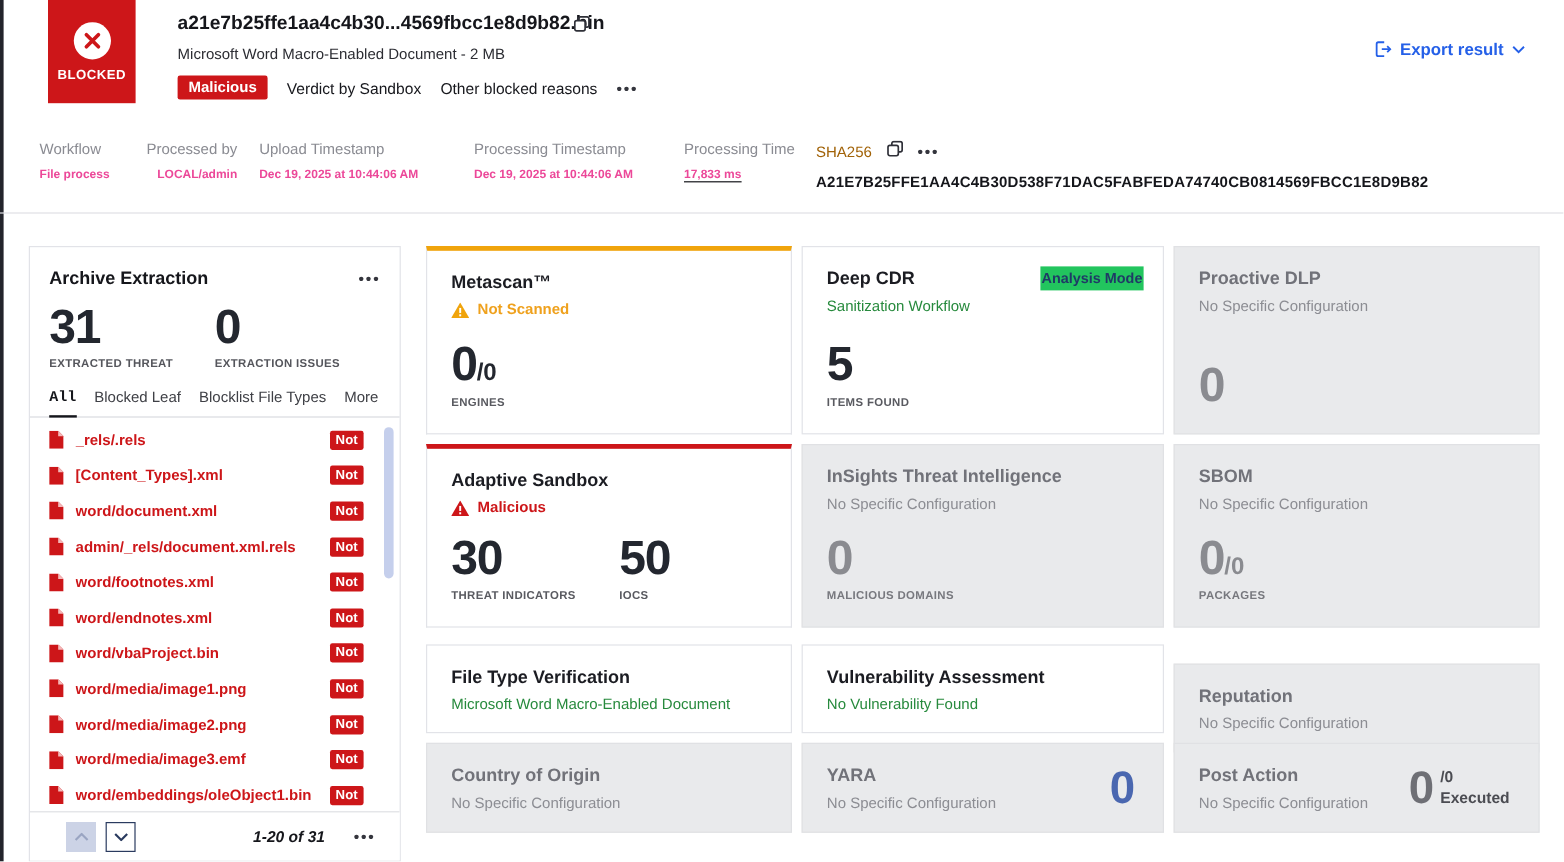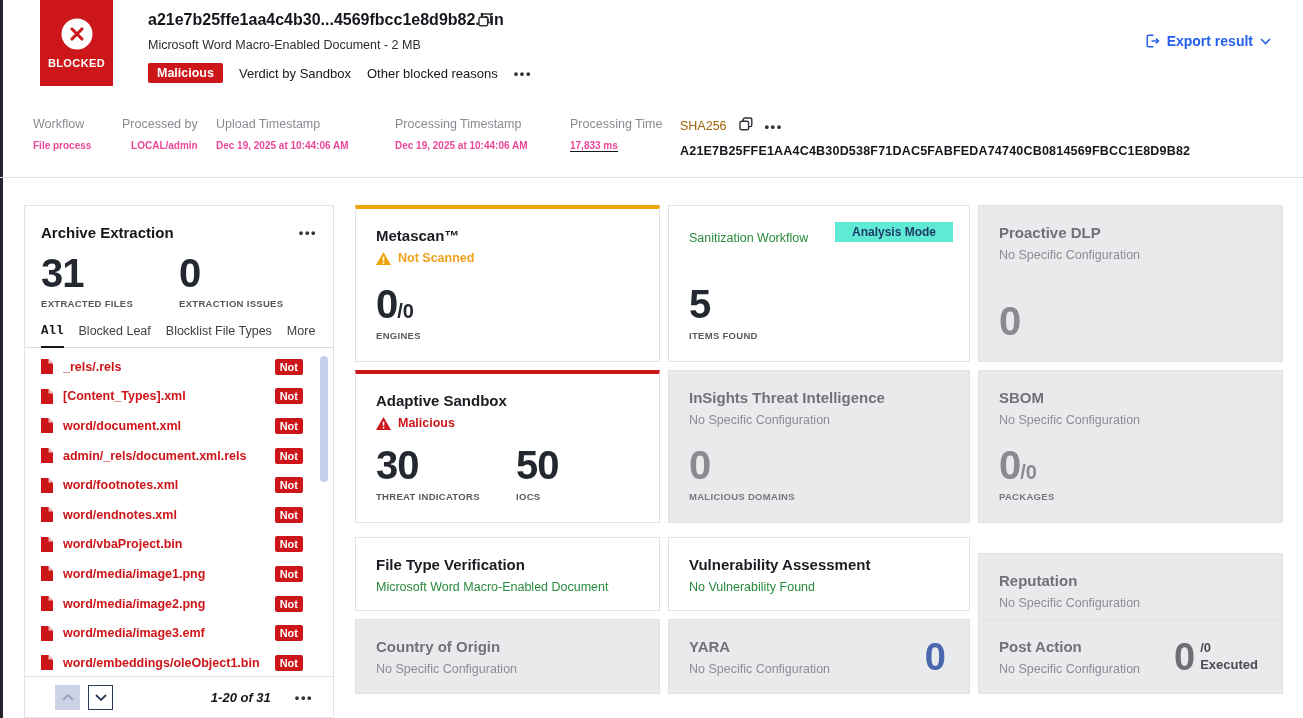--- a/index.html
+++ b/index.html
@@ -76,22 +76,22 @@
   .st-success { color:#278a3d; }
   .st-muted { color:#8c8d93; }
   .stat { position:absolute; left:20px; bottom:20px; }
   .stat-2 { left:160px; }
   .stat-num { line-height:1; }
   .big-num { font-size:40px; font-weight:700; color:#23272f; letter-spacing:-1px; }
   .num-suffix { font-size:20px; font-weight:700; color:#23272f; }
   .card.disabled .big-num, .card.disabled .num-suffix { color:#8a8b90; }
   .stat-label { font-size:9.5px; font-weight:700; color:#595a60; letter-spacing:.3px; margin-top:6px; }
   .card.disabled .stat-label { color:#77787e; }
-  .analysis-badge { position:absolute; top:16px; right:16px; background:#5eead4; color:#1f3a66;
-    font-size:12px; font-weight:700; padding:3px 17px; }
+  .analysis-badge { position:absolute; top:16px; right:16px; background:#22c55e; color:#1f3a66;
+    font-size:12px; font-weight:700; padding:3px 1px; }
   .right-stat { position:absolute; right:24px; top:50%; transform:translateY(-50%);
     display:flex; align-items:center; gap:6px; }
   .yara-num { font-size:38px; font-weight:700; color:#4a67b0; letter-spacing:-1px; line-height:1; }
   .pa-num { font-size:38px; font-weight:700; color:#6e6f75; letter-spacing:-1px; line-height:1; }
   .pa-suffix { display:flex; flex-direction:column; font-size:13px; font-weight:700; color:#4b4c52; line-height:1.25; }
 
   .c-metascan { left:355px; top:205px; width:305px; height:157px; border-top:4px solid #f0a40c; }
   .c-deepcdr { left:668px; top:205px; width:302px; height:157px; }
   .c-dlp { left:978px; top:205px; width:305px; height:157px; }
   .c-sandbox { left:355px; top:370px; width:305px; height:153px; border-top:4px solid #cd1619; }
@@ -185,21 +185,21 @@
   <div class="divider"></div>
 
   <aside class="archive-panel">
     <div class="panel-head">
       <span class="panel-title">Archive Extraction</span>
       <span class="dots">•••</span>
     </div>
     <div class="panel-stats">
       <div class="pstat">
         <div class="pstat-value">31</div>
-        <div class="pstat-label">EXTRACTED FILES</div>
+        <div class="pstat-label">EXTRACTED THREAT</div>
       </div>
       <div class="pstat">
         <div class="pstat-value">0</div>
         <div class="pstat-label">EXTRACTION ISSUES</div>
       </div>
     </div>
     <div class="panel-tabs">
       <span class="ptab active">All</span>
       <span class="ptab">Blocked Leaf</span>
       <span class="ptab">Blocklist File Types</span>
@@ -332,20 +332,21 @@
         </svg>
       <span>Not Scanned</span>
     </div>
     <div class="stat">
       <div class="stat-num"><span class="big-num">0</span><span class="num-suffix">/0</span></div>
       <div class="stat-label">ENGINES</div>
     </div>
   </div>
 
   <div class="card c-deepcdr">
+    <div class="card-title">Deep CDR</div>
     <span class="analysis-badge">Analysis Mode</span>
     <div class="card-status st-success">
         <span>Sanitization Workflow</span>
       </div>
     <div class="stat">
       <div class="stat-num"><span class="big-num">5</span></div>
       <div class="stat-label">ITEMS FOUND</div>
     </div>
   </div>
 

